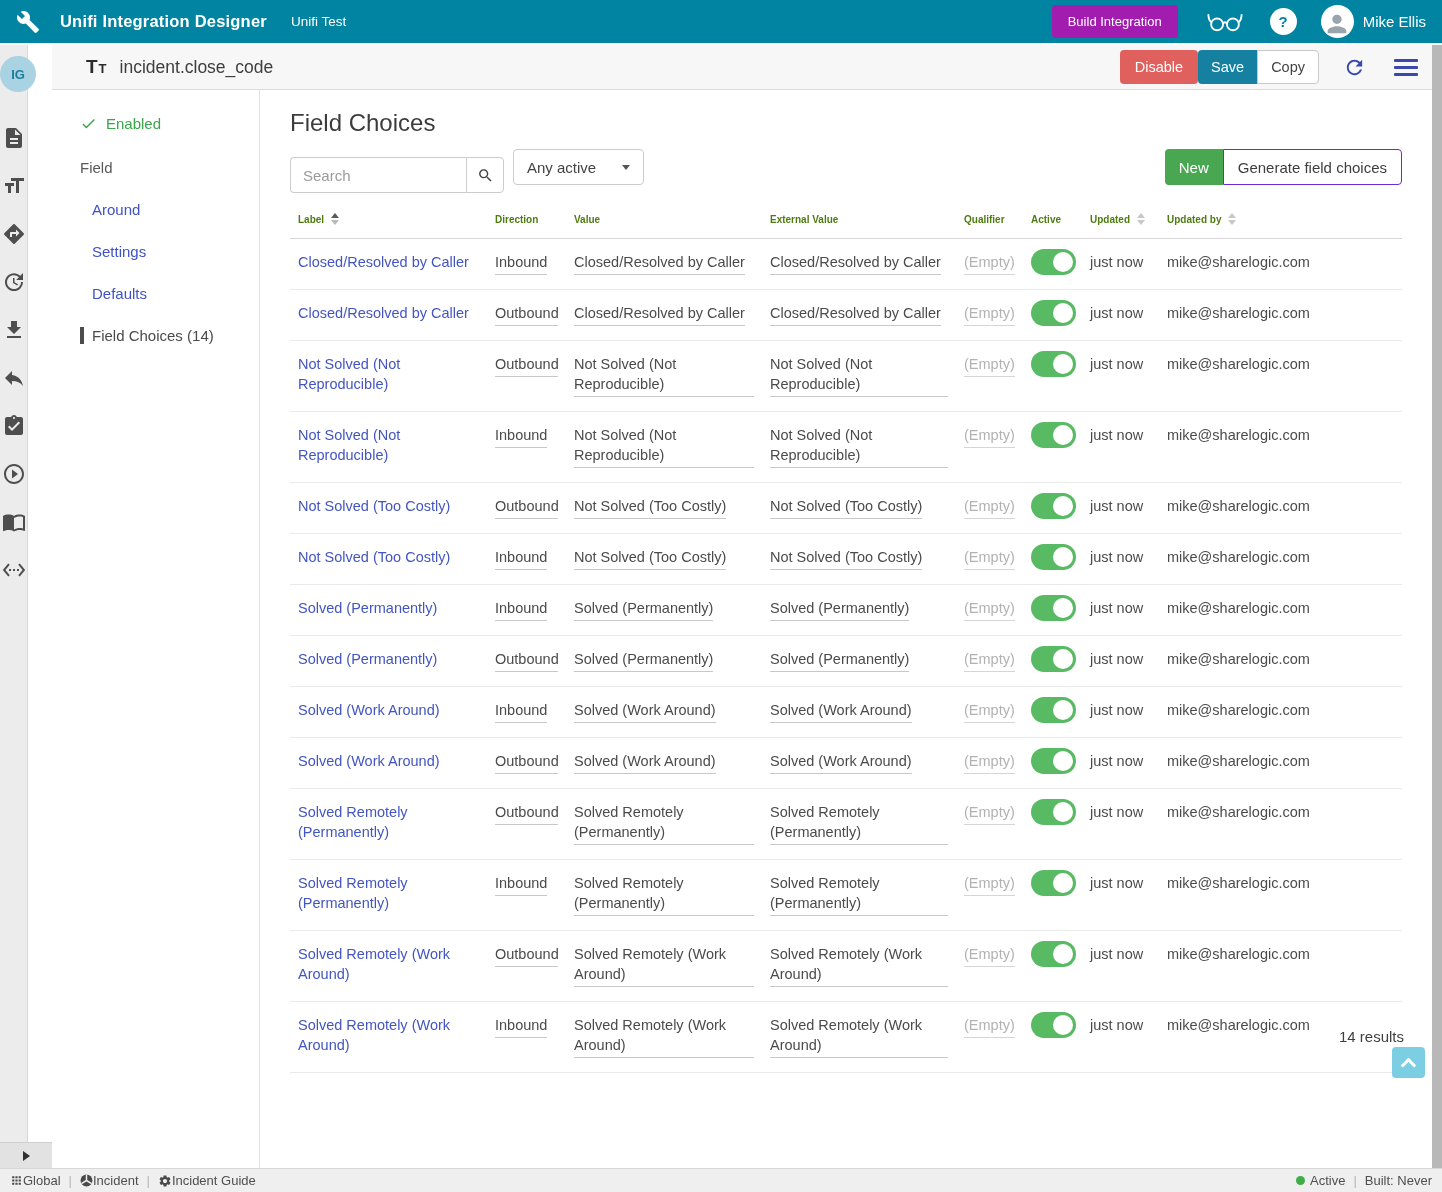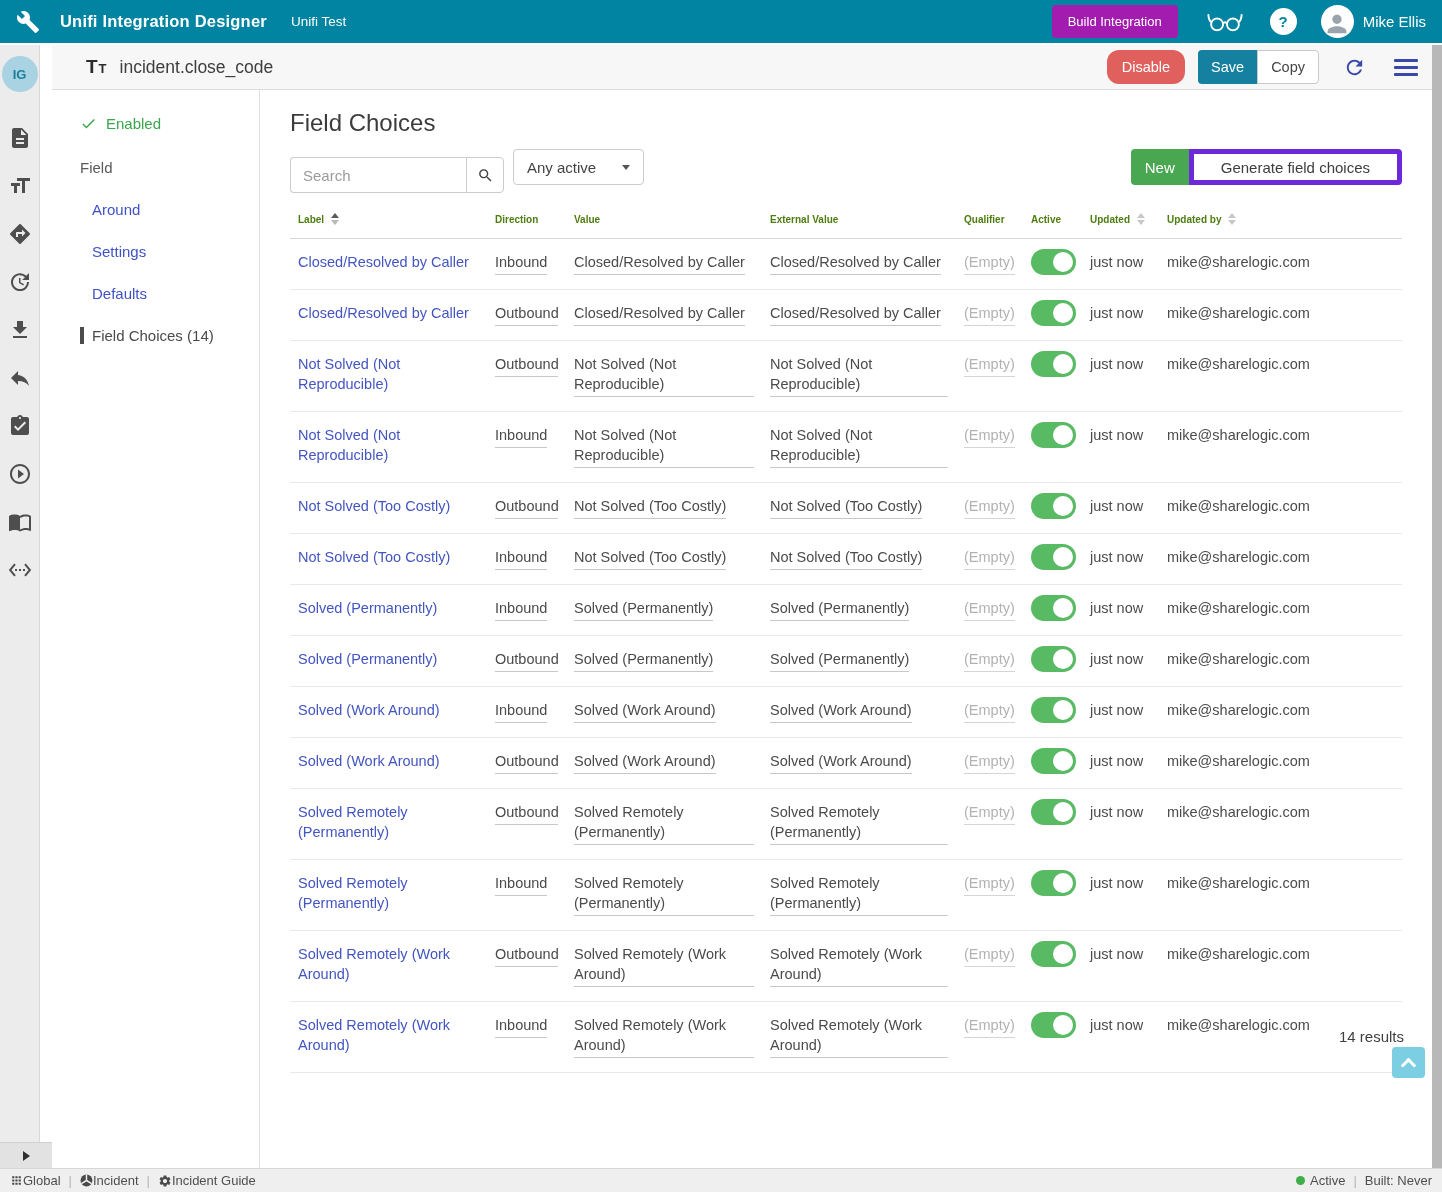--- a/index.html
+++ b/index.html
@@ -29,21 +29,21 @@
     margin-right:24px; cursor:pointer;
   }
   .avatar {
     width:33px; height:33px; border-radius:50%; background:#fff;
     display:flex; align-items:flex-end; justify-content:center; overflow:hidden; margin-right:9px; cursor:pointer;
   }
   .user-name { font-size:15px; cursor:pointer; }
 
   
   .rail {
-    position:absolute; left:0; top:45px; bottom:24px; width:40px;
+    position:absolute; left:0; top:45px; bottom:24px; width:28px;
     background:#ececec; border-right:1px solid #d8d8d8;
   }
   .rail-avatar {
     width:36px; height:36px; border-radius:50%; background:#a9d2e3; color:#1b7f9c;
     font-size:13px; font-weight:bold; display:flex; align-items:center; justify-content:center;
     margin:11px auto 34px auto;
   }
   .rail-icon { width:24px; height:24px; margin:0 auto 24px auto; display:block; cursor:pointer; }
   .rail-icon svg { fill:#4e4e4e; width:24px; height:24px; }
   .rail-collapse {
@@ -58,21 +58,21 @@
   
   .toolbar {
     position:absolute; left:52px; top:45px; right:10px; height:45px;
     background:#f7f7f8; border-bottom:1px solid #dcdcdc;
     display:flex; align-items:center; padding:0 14px 0 34px;
   }
   .tr-icon { color:#2b2b2b; font-weight:bold; display:flex; align-items:baseline; }
   .tr-icon .big { font-size:19px; }
   .tr-icon .small { font-size:13px; margin-left:1px; }
   .record-title { font-size:17.5px; color:#3e3e3e; margin-left:13px; }
-  .btn-disable { background:#e0605e; color:#fff; font-size:14.5px; padding:9px 15px; border-radius:12px; margin-right:13px; }
+  .btn-disable { background:#e0605e; color:#fff; font-size:14.5px; padding:9px 15px; border-radius:4px; }
   .btn-save { background:#15809f; color:#fff; font-size:14.5px; padding:9px 13px; border-radius:4px 0 0 4px; }
   .btn-copy { background:#fff; color:#444; font-size:14.5px; padding:8px 13px; border:1px solid #c9c9c9; border-radius:0 4px 4px 0; }
   .refresh { margin-left:24px; cursor:pointer; display:flex; align-items:center; }
   .refresh svg { fill:#3949ab; width:23px; height:23px; }
   .hamburger { margin-left:28px; cursor:pointer; display:flex; flex-direction:column; gap:4px; }
   .hamburger i { display:block; width:24px; height:3px; background:#3949ab; border-radius:1px; }
 
   
   .subnav {
     position:absolute; left:52px; top:90px; width:208px; bottom:24px;
@@ -99,21 +99,21 @@
     width:38px; height:36px; background:#fff; border:1px solid #ccc; border-radius:0 4px 4px 0;
     display:flex; align-items:center; justify-content:center; cursor:pointer;
   }
   .search-btn svg { fill:#444; width:17px; height:17px; }
   .dropdown {
     margin-left:9px; height:36px; background:#fff; border:1px solid #ccc; border-radius:4px;
     display:flex; align-items:center; gap:26px; padding:0 13px; font-size:15px; color:#444; cursor:pointer;
   }
   .caret { width:0; height:0; border-left:4.5px solid transparent; border-right:4.5px solid transparent; border-top:5px solid #555; }
   .btn-new { background:#49a751; color:#fff; font-size:15px; height:36px; padding:0 14px; border-radius:4px 0 0 4px; }
-  .btn-generate { background:#fff; color:#3d3d3d; font-size:15px; height:36px; padding:0 27px; border:5px solid #6d28d9; border-radius:0 4px 4px 0; }
+  .btn-generate { background:#fff; color:#3d3d3d; font-size:15px; height:36px; padding:0 14px; border:1px solid #6d28d9; border-radius:0 4px 4px 0; }
 
   
   .table { margin-top:20px; }
   .tgrid { display:grid; grid-template-columns:205px 79px 196px 194px 67px 59px 77px 1fr; }
   .thead { border-bottom:1px solid #d8d8d8; }
   .th {
     font-size:10px; font-weight:bold; color:#4d7c0f; padding:8px 14px 13px 0;
     display:flex; align-items:center; cursor:pointer;
   }
   .th:first-child { padding-left:8px; }

